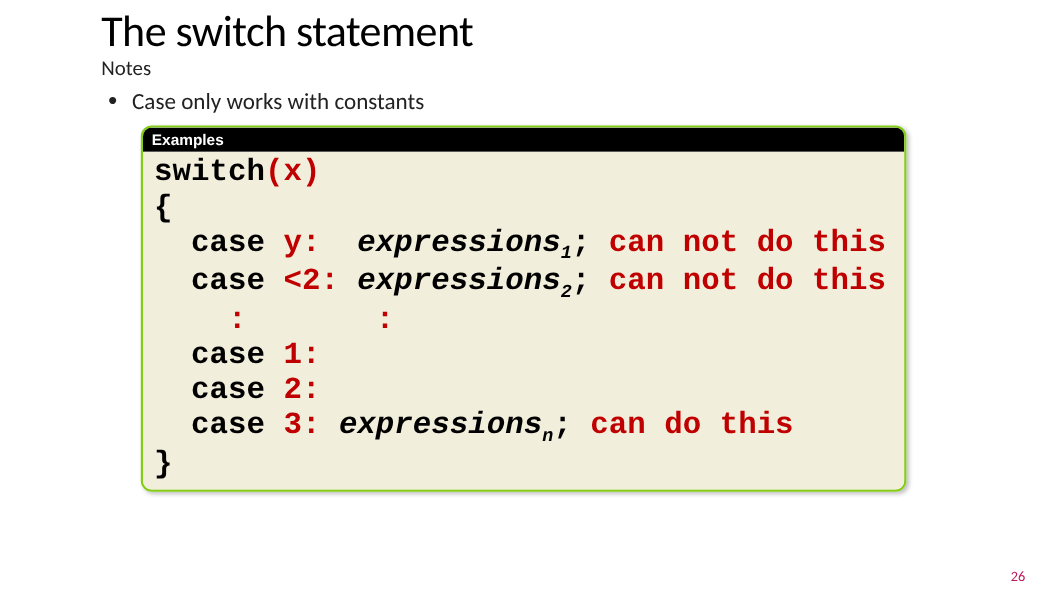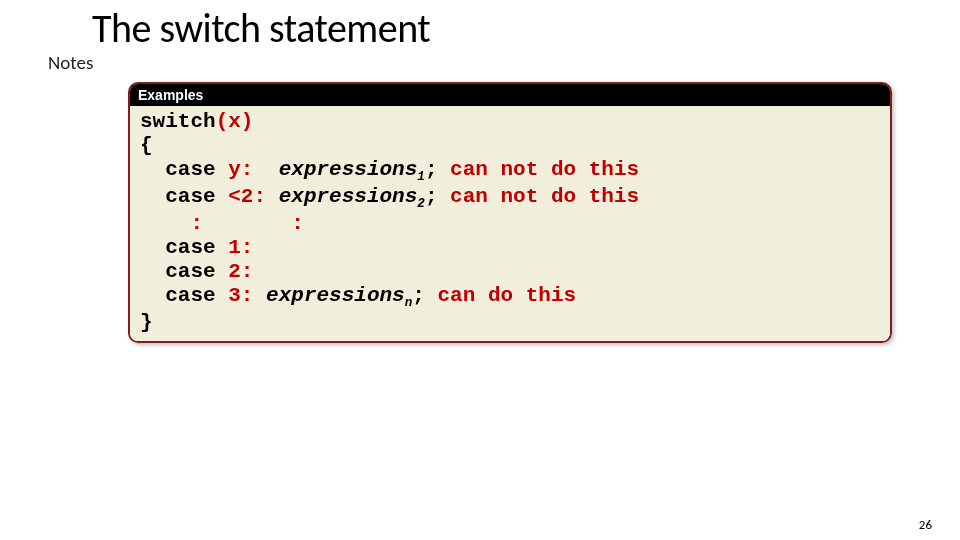--- a/index.html
+++ b/index.html
@@ -17,21 +17,21 @@
   .title {
     font-size: 40px;
     font-weight: 400;
     color: #000;
     margin: 4px 0 0 92px;
     letter-spacing: -0.5px;
   }
   .subtitle {
     font-size: 19px;
     color: #222;
-    margin: -2px 0 6px 48px;
+    margin: -2px 0 6px 92px;
     font-weight: 400;
   }
   .bullets {
     list-style: none;
     margin: 2px 0 8px 92px;
   }
   .bullets li {
     font-size: 21px;
     color: #222;
     line-height: 1.22;
@@ -41,69 +41,70 @@
   }
   .bullets li::before {
     content: "•";
     position: absolute;
     left: 6px;
     top: 0;
     font-size: 18px;
   }
   .code-wrap {
     margin: 2px 0 0 128px;
-    width: 764px;
-    border: 2px solid #7f1d1d;
+    width: 696px;
+    border: 2px solid #84cc16;
     border-radius: 10px;
     overflow: hidden;
     box-shadow: 2px 2px 4px rgba(0,0,0,0.25);
   }
   .code-head {
     background: #000;
     color: #fff;
     font-family: Arial, sans-serif;
     font-weight: 700;
     font-size: 14px;
     padding: 3px 8px 3px 8px;
   }
   .code-body {
     background: #f2eedc;
     padding: 4px 10px 6px 10px;
     font-family: "Courier New", monospace;
-    font-size: 21px;
+    font-size: 28px;
     font-weight: 700;
     line-height: 1.15;
     color: #000;
     white-space: pre;
   }
   .kw { color: #000; font-weight: 700; }
   .paren { color: #c00000; font-weight: 700; }
   .var { color: #c00000; font-weight: 700; }
   .colon { color: #c00000; font-weight: 700; }
   .note { color: #c00000; font-weight: 700; }
   .expr { font-style: italic; font-weight: 700; color: #000; }
   .sub { font-size: 0.6em; vertical-align: sub; font-weight: 700; }
   .punct { color: #000; }
   .vdots { color: #c00000; font-weight: 700; }
   .footer {
     position: absolute;
     right: 28px;
     bottom: 8px;
     font-size: 13px;
-    color: #000000;
+    color: #be185d;
   }
 </style>
 </head>
 <body>
 
 <div class="slide">
   <h1 class="title">The switch statement</h1>
   <div class="subtitle">Notes</div>
 
   <ul class="bullets">
+    <li>Case only works with constants</li>
   </ul>
 
   <div class="code-wrap">
     <div class="code-head">Examples</div>
     <div class="code-body"><span class="kw">switch</span><span class="paren">(</span><span class="var">x</span><span class="paren">)</span>
 <span class="punct">{</span>
   <span class="kw">case</span> <span class="var">y</span><span class="colon">:</span>  <span class="expr"><span>expressions</span><span class="sub">1</span></span><span class="punct">;</span> <span class="note">can not do this</span>
   <span class="kw">case</span> <span class="var">&lt;2</span><span class="colon">:</span> <span class="expr"><span>expressions</span><span class="sub">2</span></span><span class="punct">;</span> <span class="note">can not do this</span>
     <span class="vdots">:</span>       <span class="vdots">:</span>
   <span class="kw">case</span> <span class="var">1</span><span class="colon">:</span>

